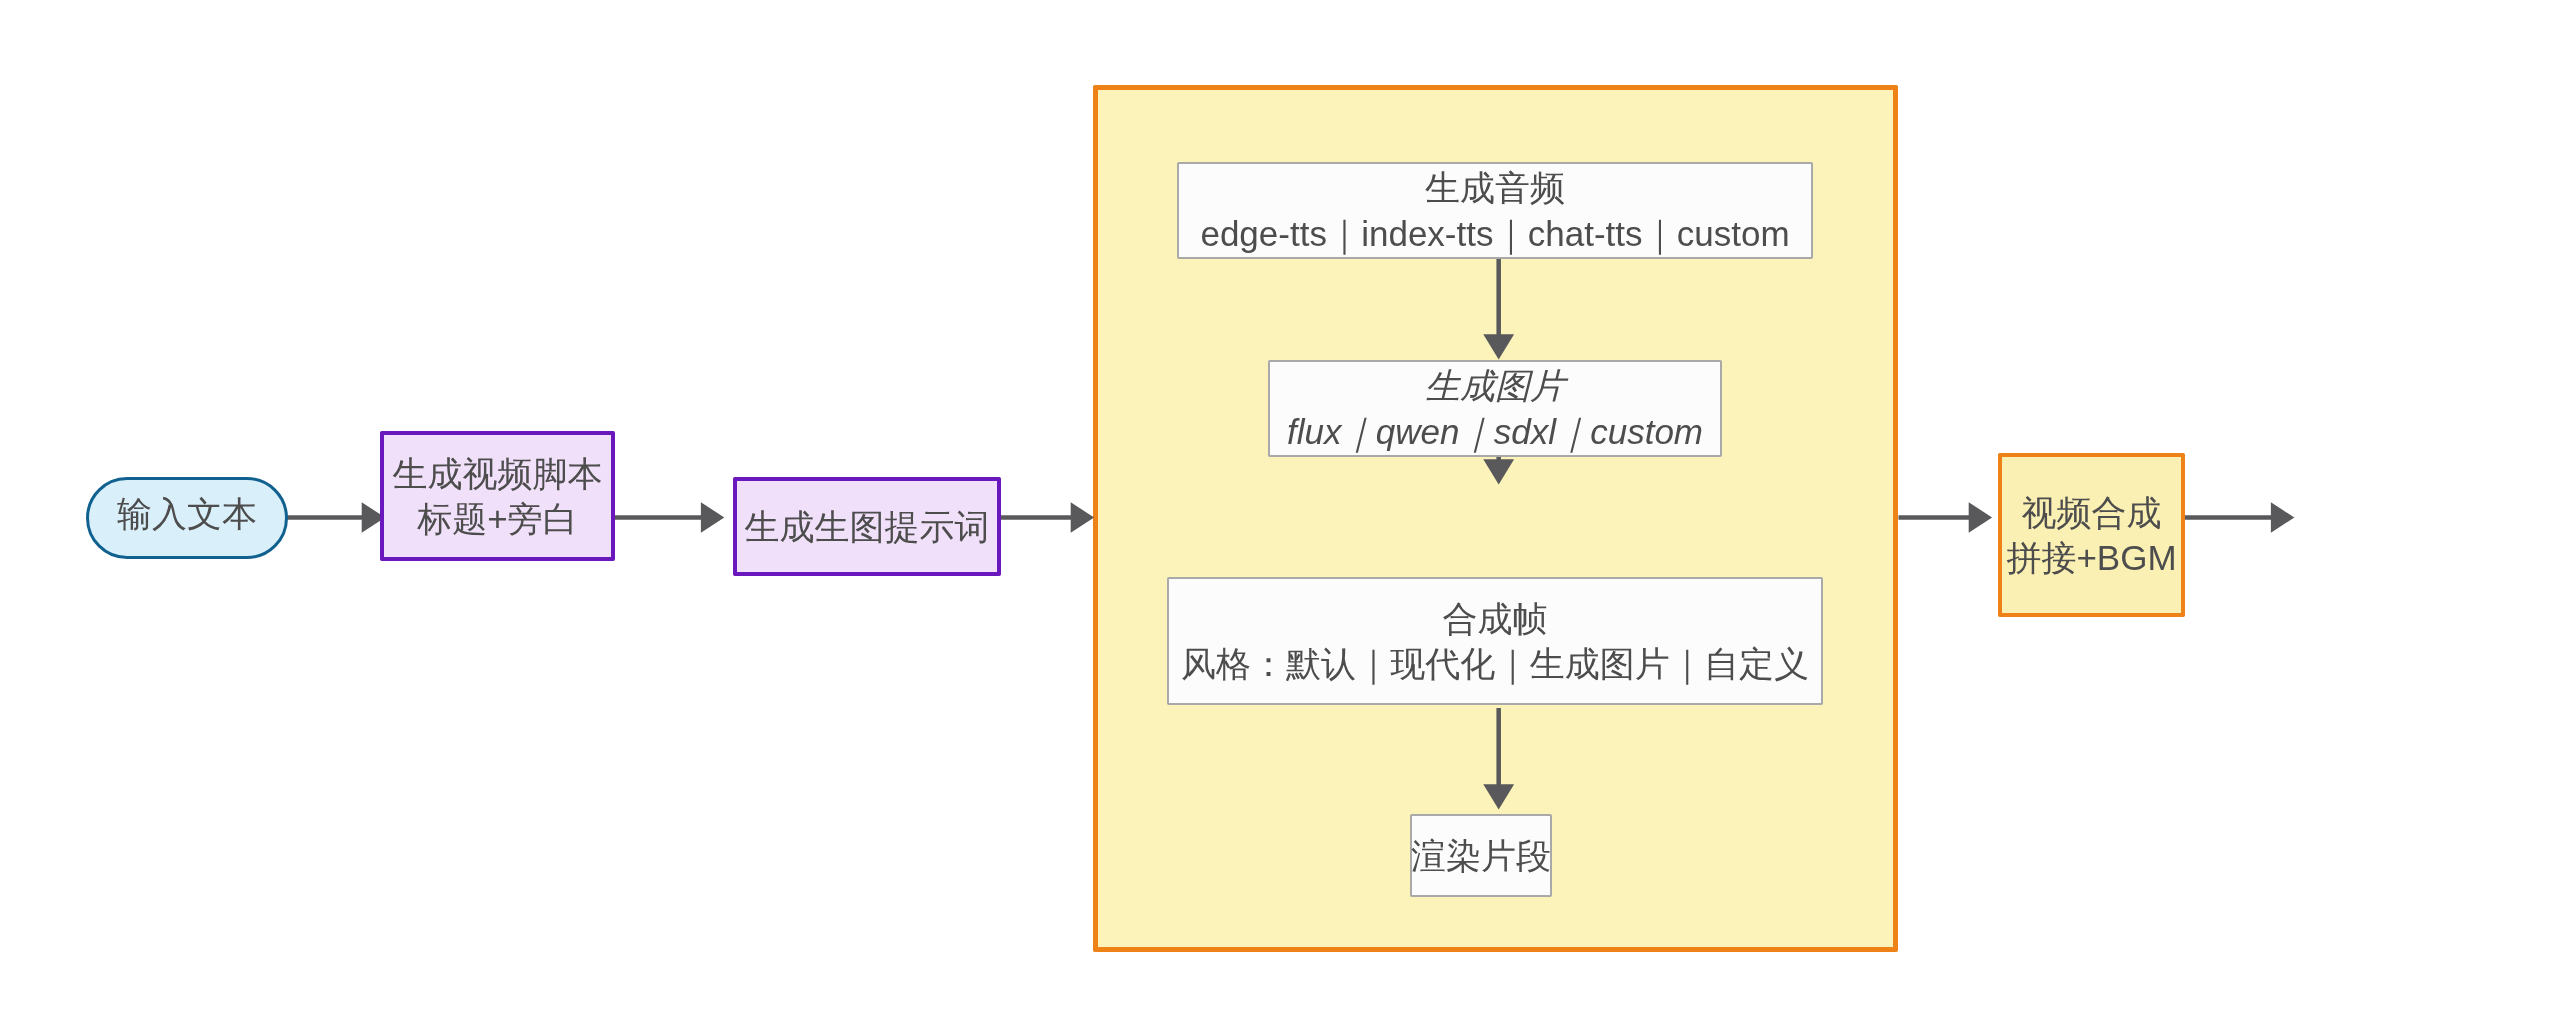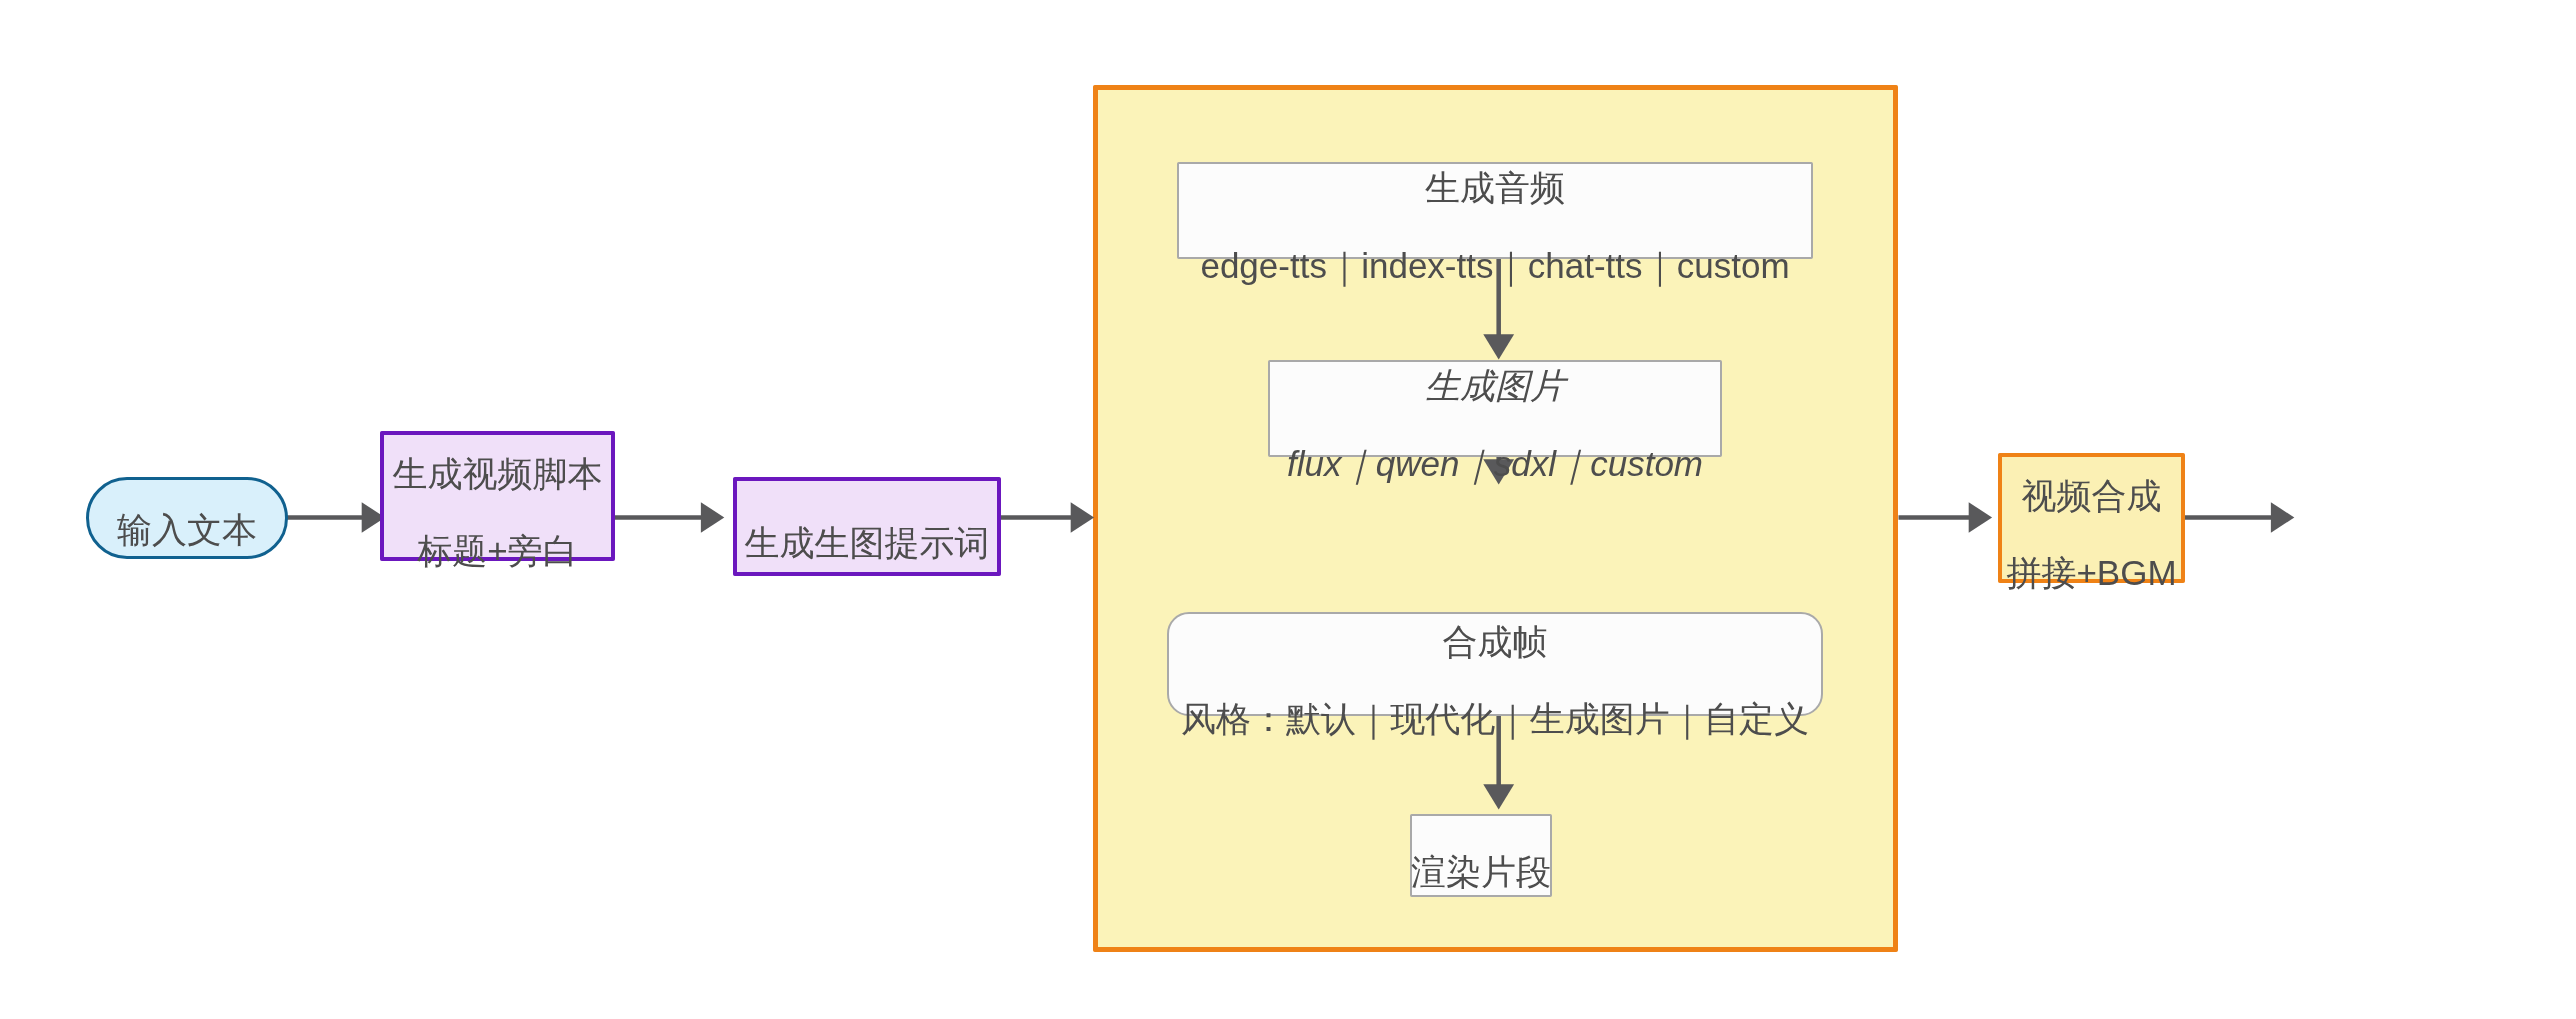--- a/index.html
+++ b/index.html
@@ -22,21 +22,21 @@
     box-sizing: border-box;
     display: flex;
     flex-direction: column;
     align-items: center;
     justify-content: center;
     text-align: center;
     color: #4d4d4d;
     line-height: 1.30;
     white-space: nowrap;
   }
-  .node .ln { display: block; margin-top: 32px; }
+  .node .ln { display: block; }
 
   
   .stadium {
     background: #d9f0fb;
     border: 3.6px solid #10618f;
     border-radius: 9089px;
     font-size: 35px;
     font-family: Liberation Mono, monospace;
   }
   
@@ -155,29 +155,29 @@
   <div class="node plain" style="left:1177px; top:162px; width:636px; height:97px;">
     <span class="ln">生成音频</span>
     <span class="ln">edge-tts｜index-tts｜chat-tts｜custom</span>
   </div>
 
   <div class="node plain" style="left:1268px; top:360px; width:454px; height:97px;font-style:italic;">
     <span class="ln">生成图片</span>
     <span class="ln">flux｜qwen｜sdxl｜custom</span>
   </div>
 
-  <div class="node plain" style="left:1167px; top:612px; width:656px; height:104px;border-radius:22px;">
+  <div class="node plain" style="left:1167px; top:577px; width:656px; height:128px;">
     <span class="ln">合成帧</span>
     <span class="ln">风格：默认｜现代化｜生成图片｜自定义</span>
   </div>
 
   <div class="node plain" style="left:1410px; top:814px; width:142px; height:83px;">
     <span class="ln">渲染片段</span>
   </div>
 
-  <div class="node orange" style="left:1998px; top:453px; width:187px; height:130px;">
+  <div class="node orange" style="left:1998px; top:453px; width:187px; height:164px;">
     <span class="ln">视频合成</span>
     <span class="ln">拼接+BGM</span>
   </div>
 
 
 </div>
 
 
 </body></html>

